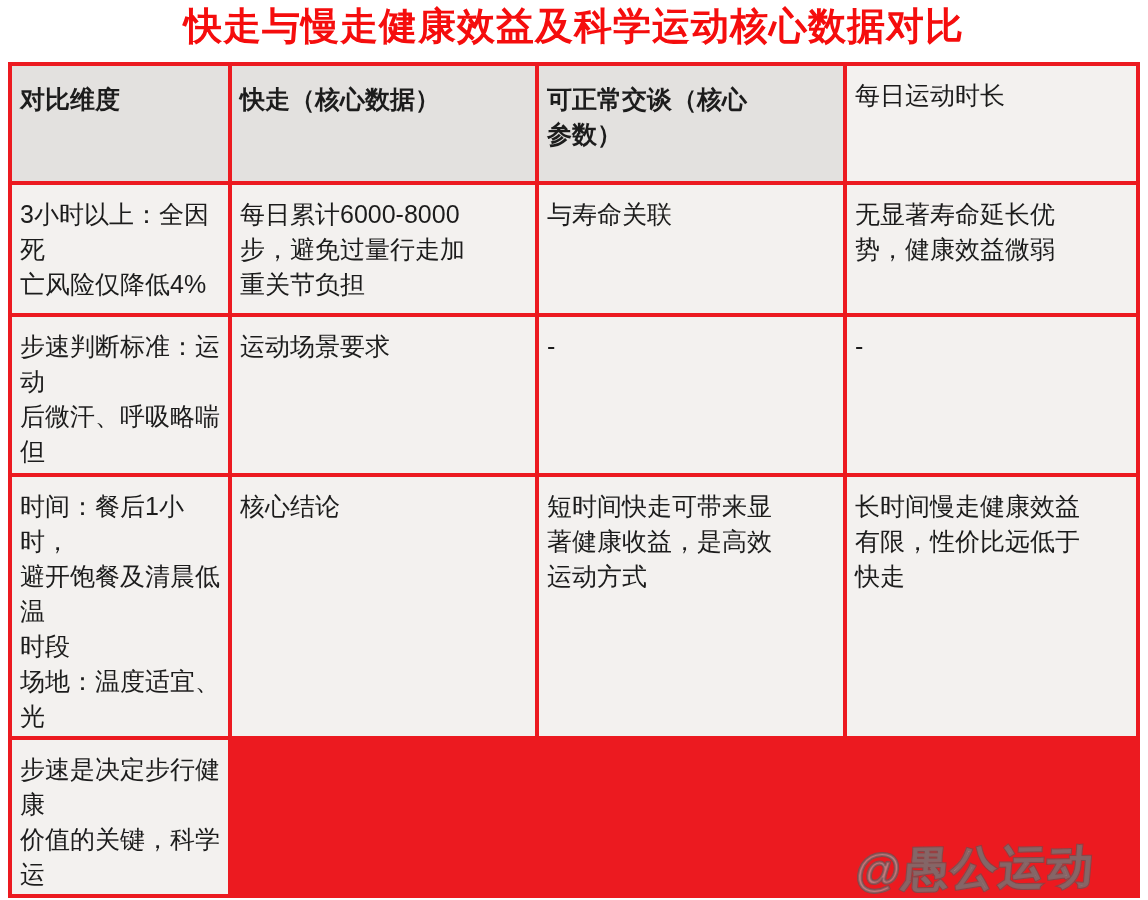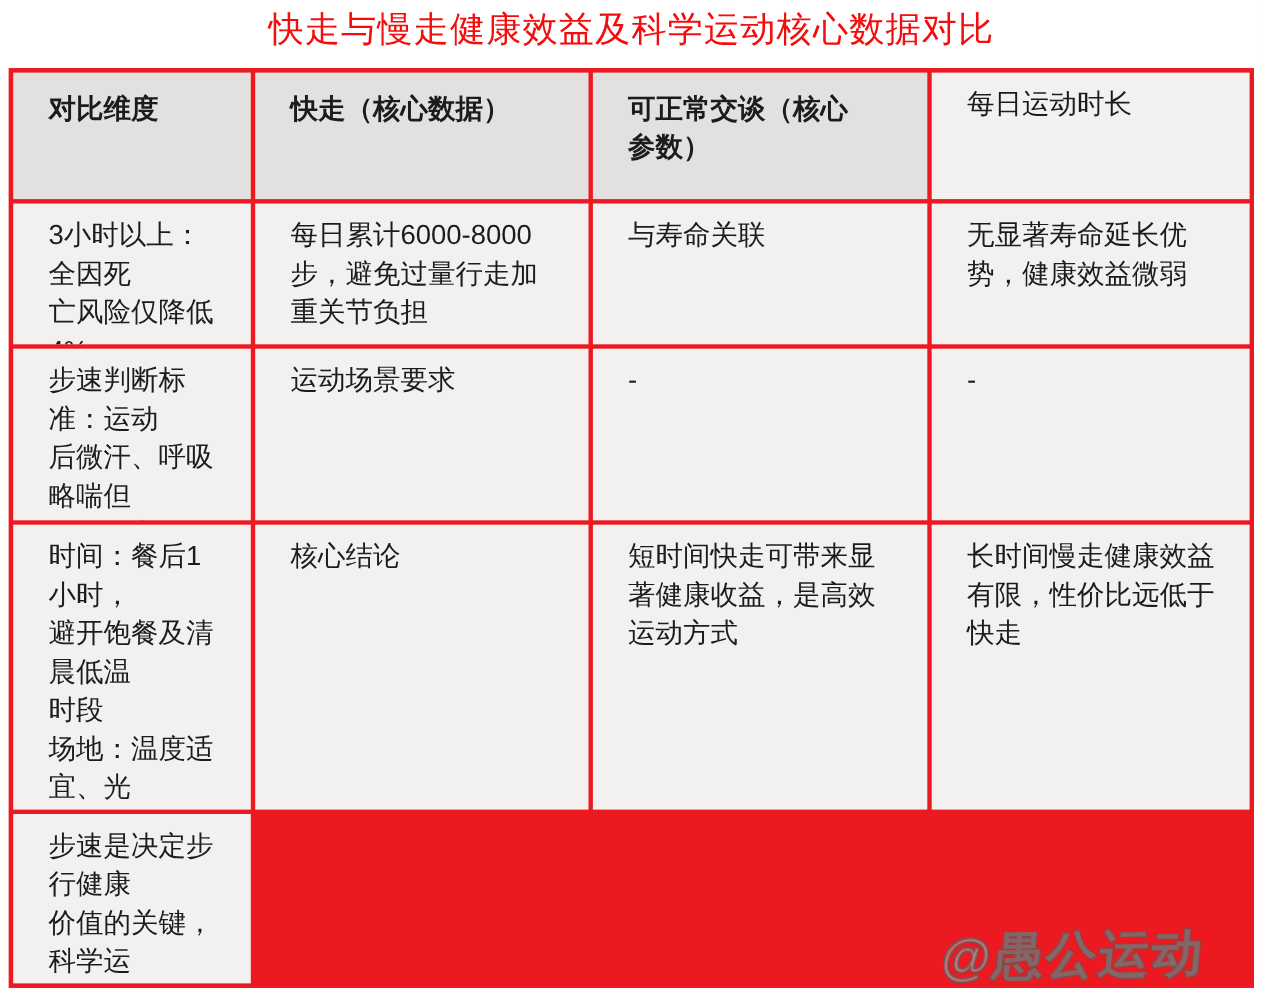--- a/index.html
+++ b/index.html
@@ -11,44 +11,44 @@
     overflow: hidden;
     font-family: "Liberation Sans", "DejaVu Sans", sans-serif;
   }
   .title {
     position: absolute;
     top: 0px;
     left: 0;
     width: 1148px;
     margin: 0;
     text-align: center;
-    font-size: 32px;
+    font-size: 38px;
     line-height: 52px;
-    font-weight: 400;
+    font-weight: 700;
     color: #f50d0d;
     letter-spacing: 1px;
   }
   .grid {
     position: absolute;
     left: 8px;
     top: 62px;
     width: 1132px;
     height: 836px;
     box-sizing: border-box;
     border: 4px solid #ec1a20;
     background: #ec1a20;           
     display: grid;
     grid-template-columns: 216px 303px 304px 289px;
     grid-template-rows: 115px 128px 156px 259px 154px;
     gap: 4px;
   }
   .cell {
     background: #f3f1ef;
     box-sizing: border-box;
-    padding: 12px 32px;
+    padding: 12px 8px;
     overflow: hidden;
     font-size: 25px;
     line-height: 35px;
     color: #1c1c1c;
     white-space: pre-line;
   }
   .cell.th {
     background: #e3e1df;
     font-weight: 700;
     padding-top: 16px;

